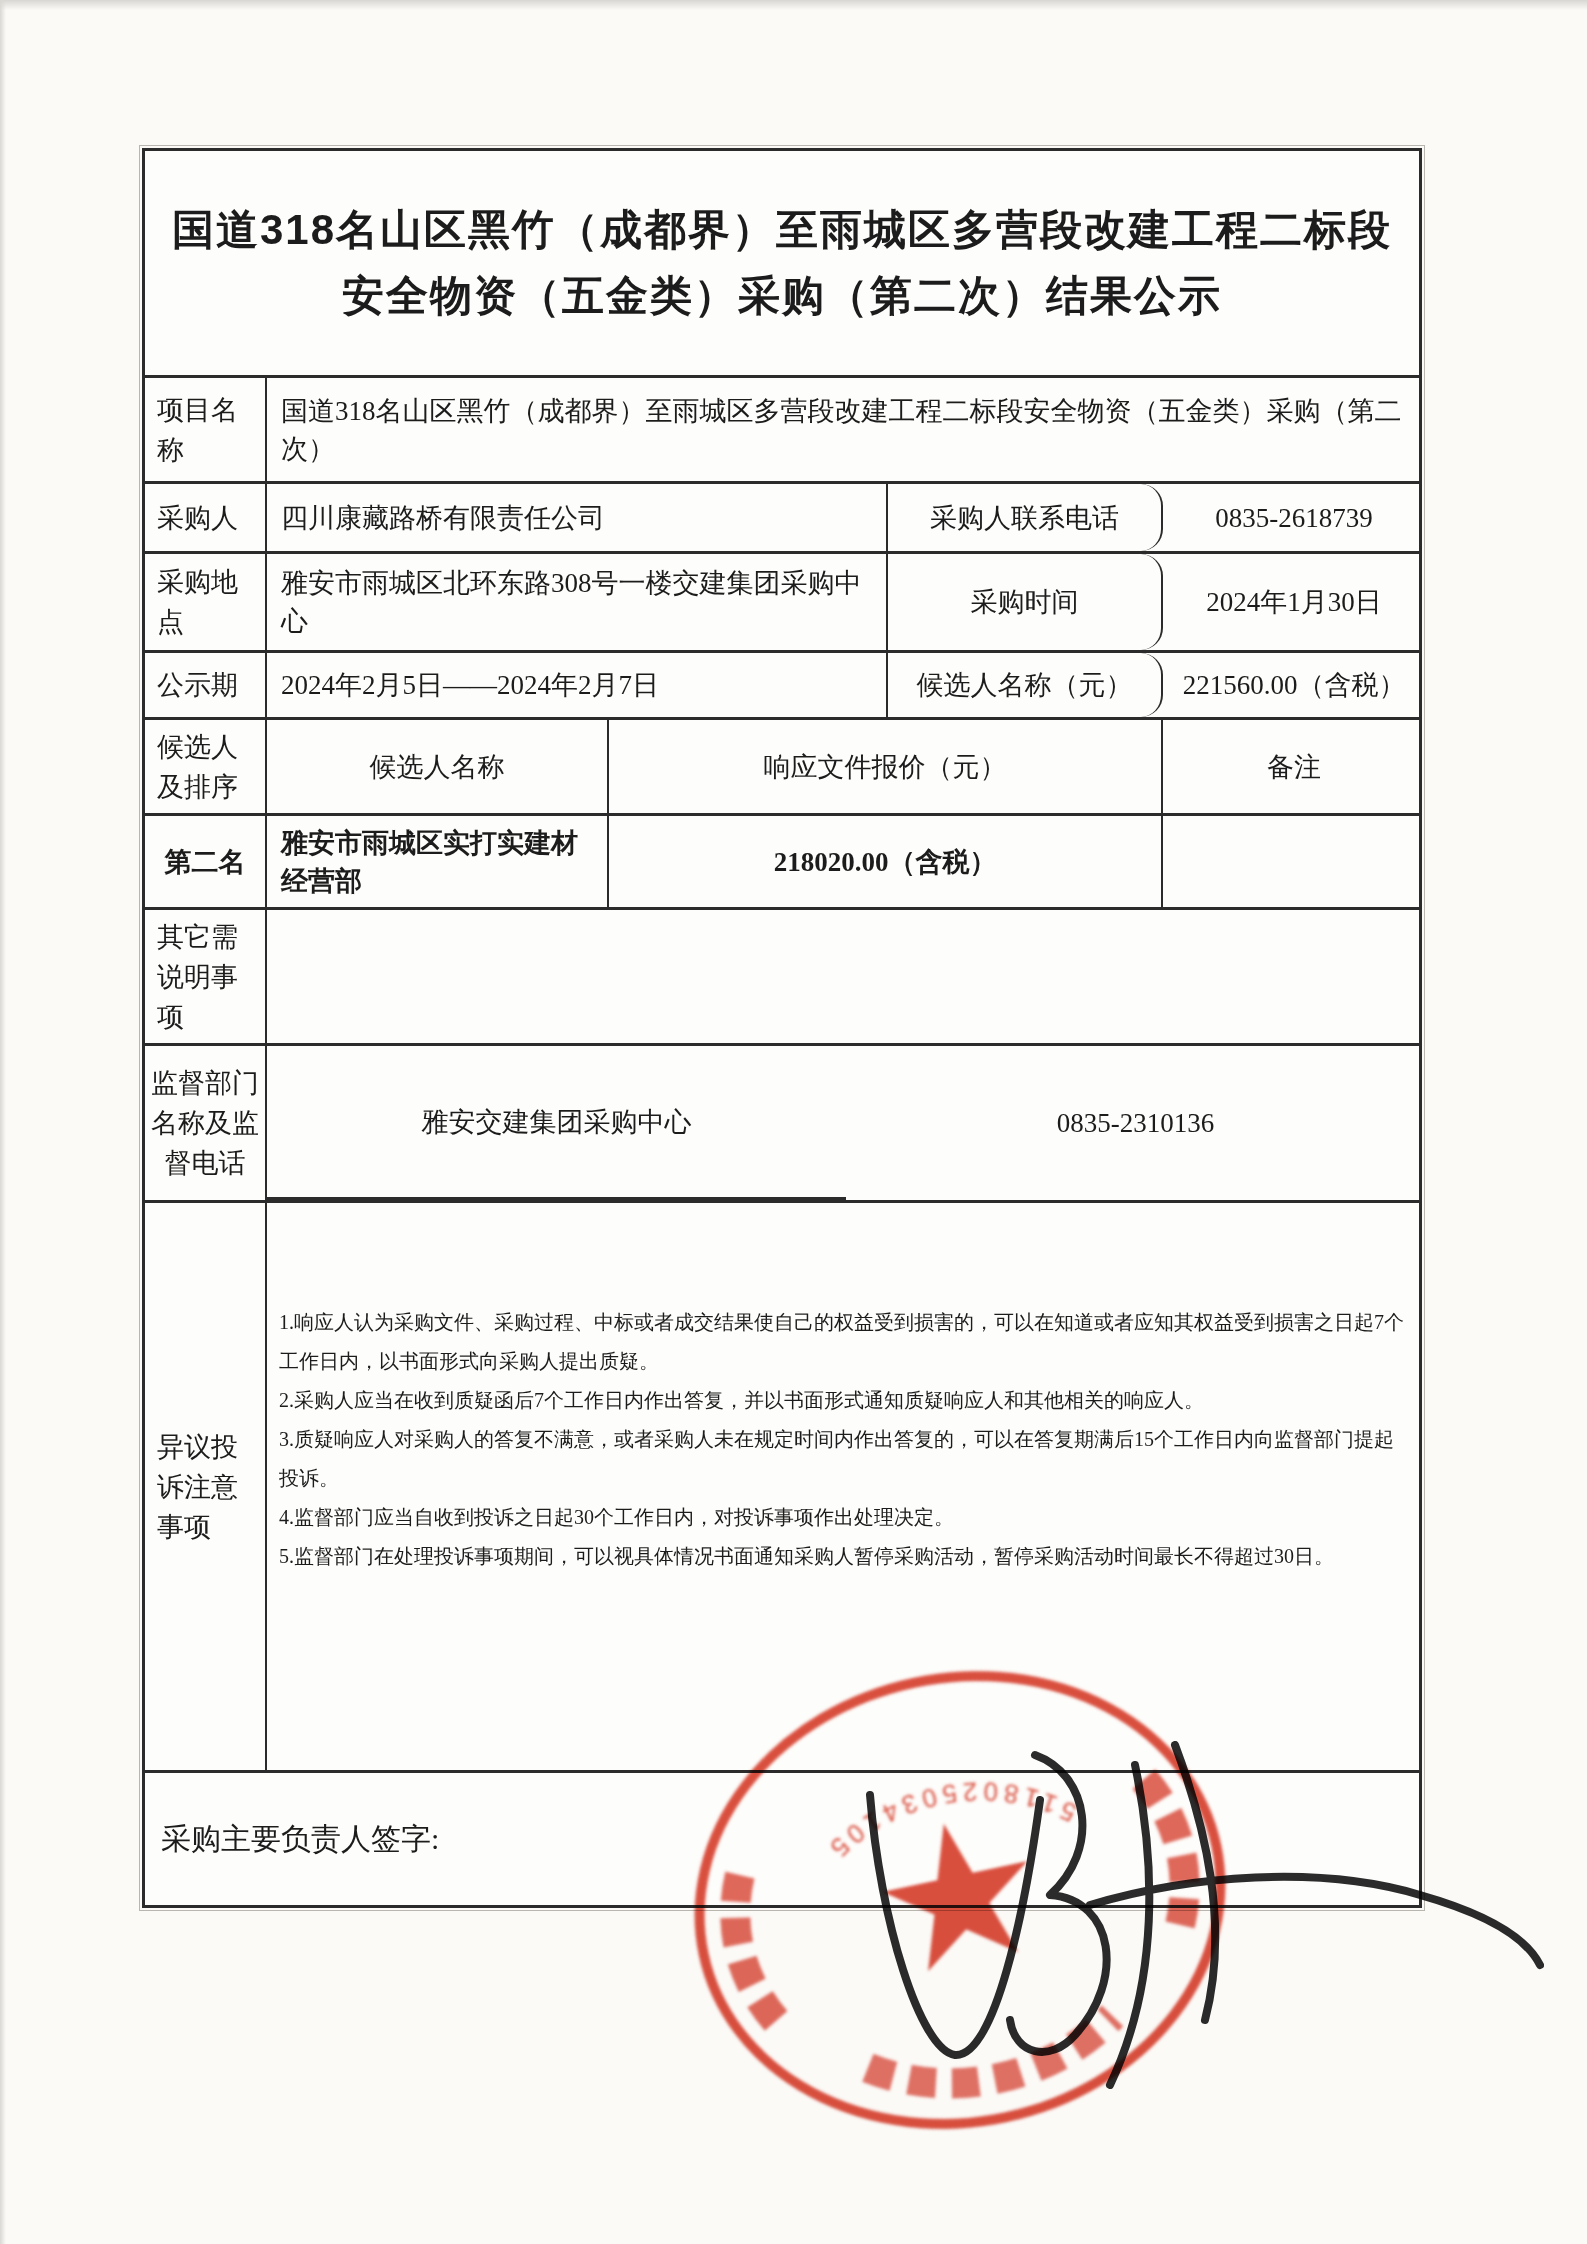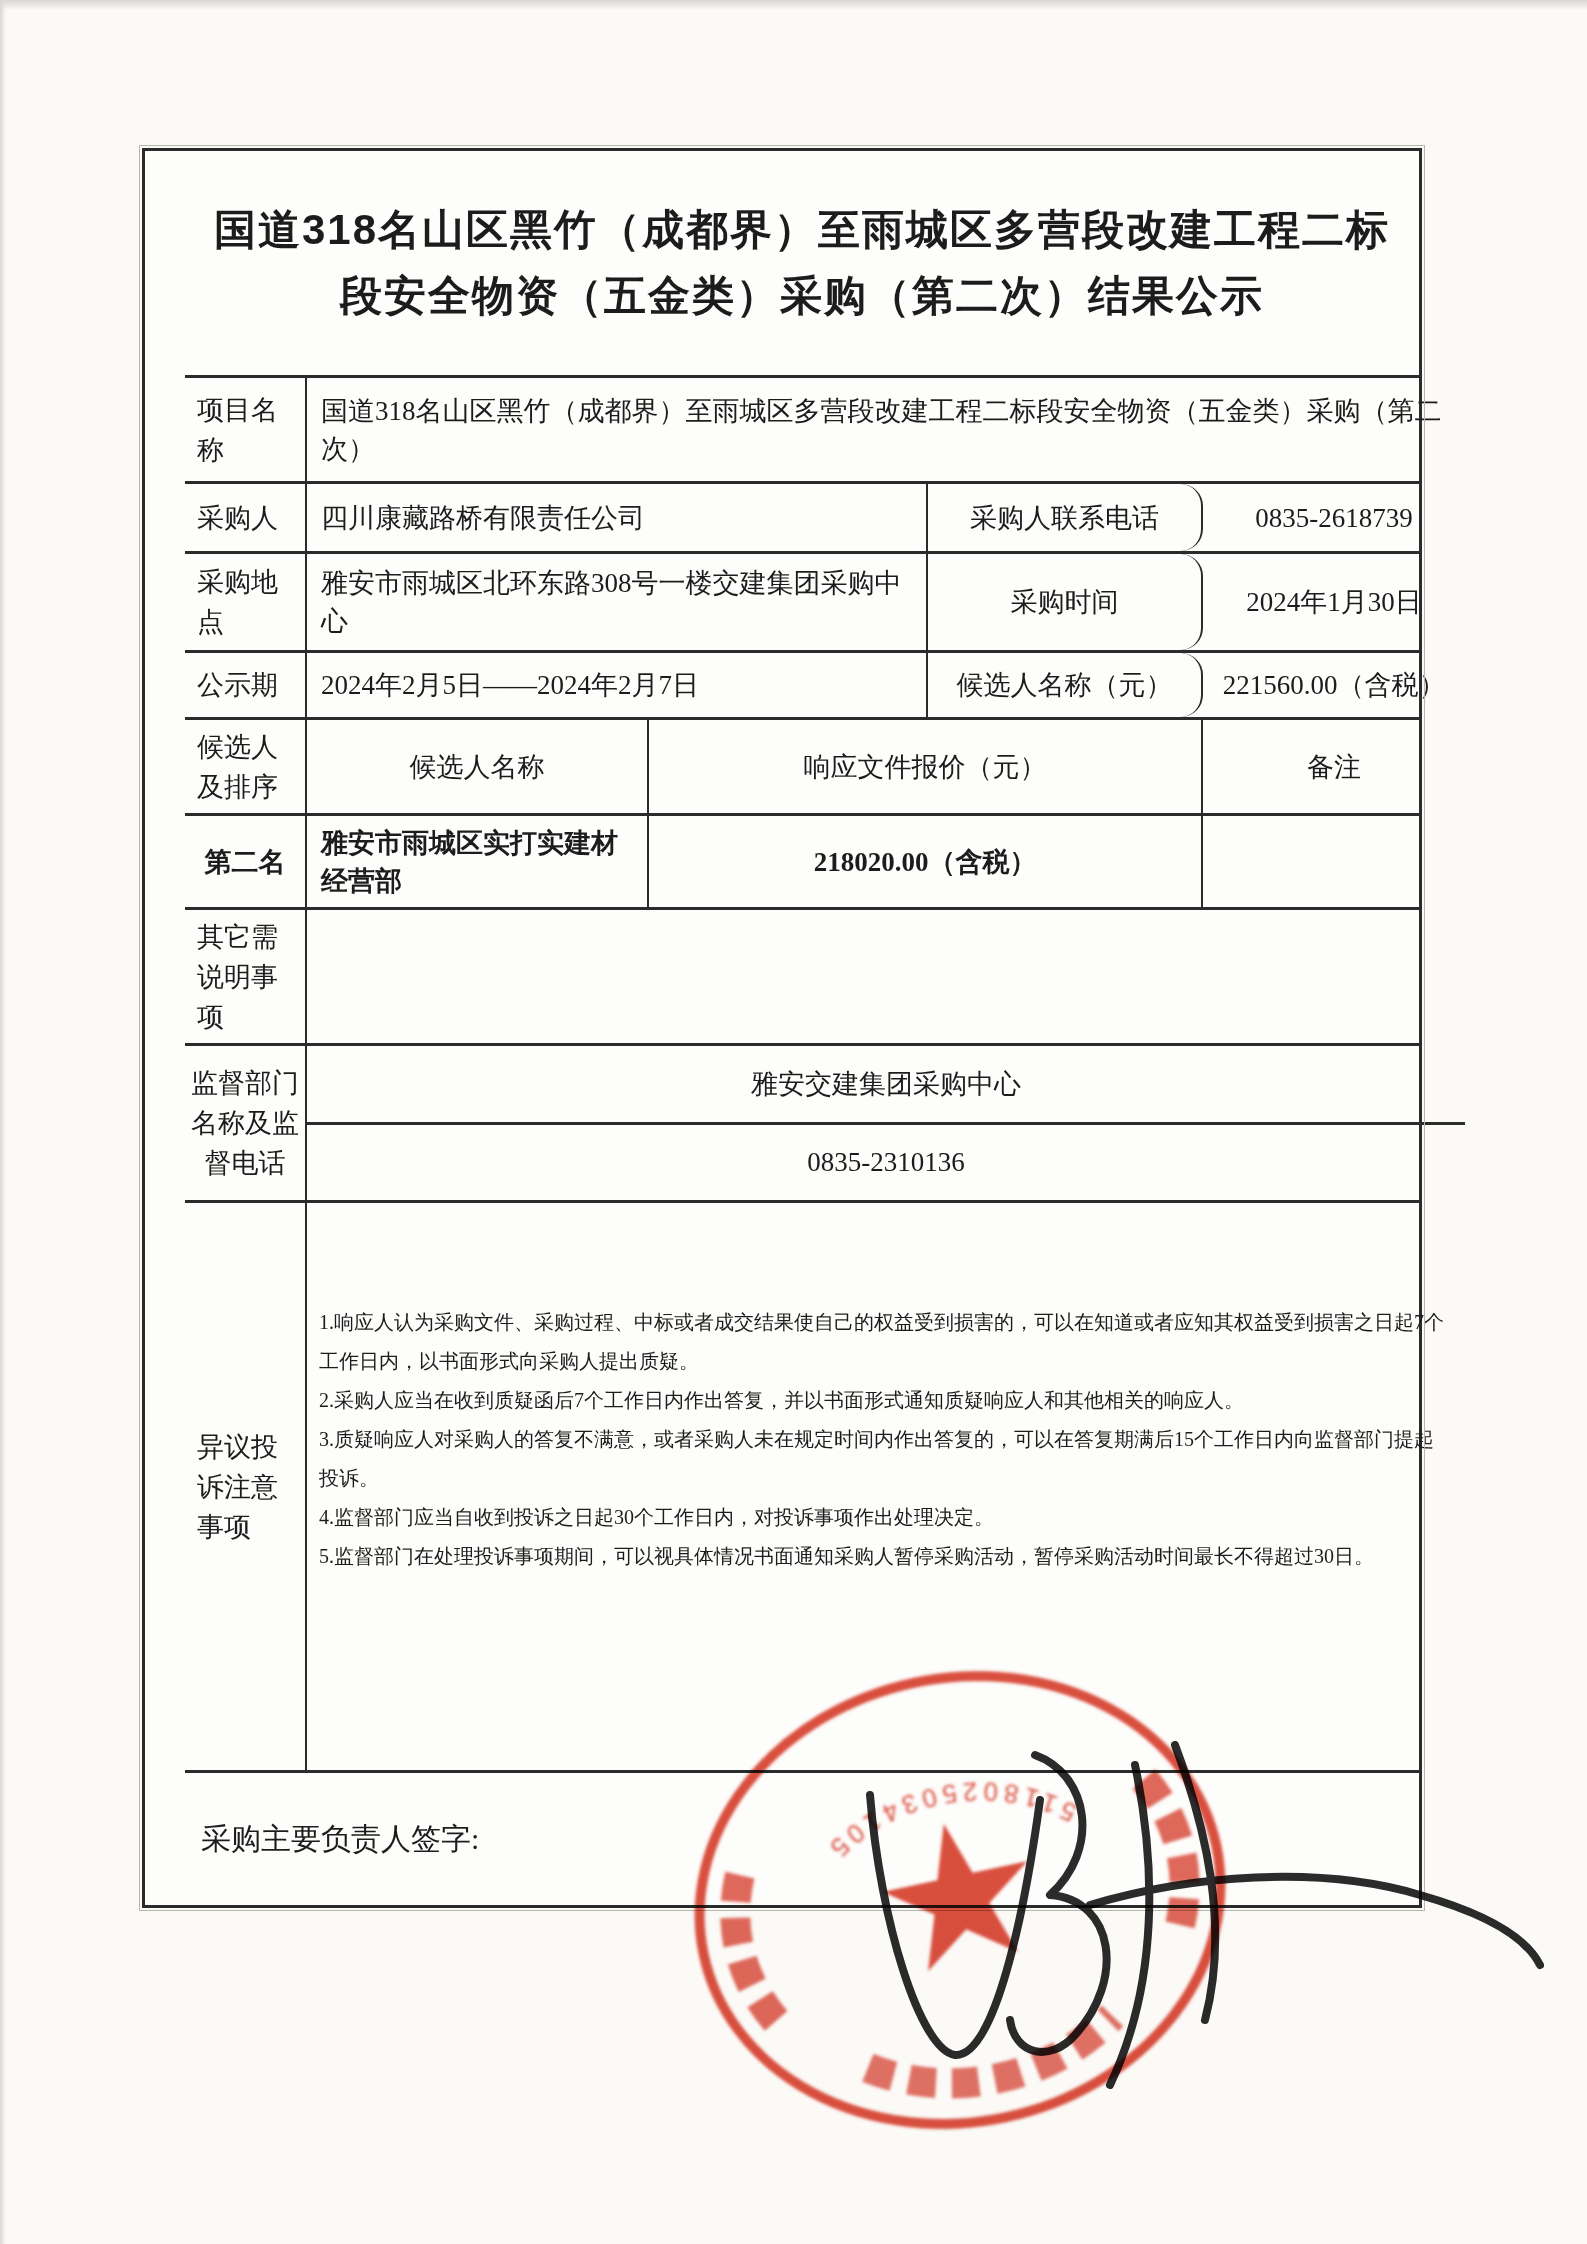--- a/index.html
+++ b/index.html
@@ -15,21 +15,20 @@
     background:linear-gradient(#d9d7d2,rgba(217,215,210,0));pointer-events:none;}
   .scan-edge-left{position:absolute;top:0;left:0;bottom:0;width:6px;
     background:linear-gradient(90deg,#dad8d3,rgba(218,216,211,0));pointer-events:none;}
 
   .doc-table{
     position:absolute;left:142px;top:148px;width:1280px;
     border:3px solid #2b2b2b;
     outline:1px solid #b9b6b0;outline-offset:2px;
     background:#fdfdfb;
     box-sizing:border-box;
-    padding-left:40px;
   }
   .row{display:flex;box-sizing:border-box;border-bottom:3px solid #2b2b2b;}
   .row:last-child{border-bottom:none;border-radius:26px;}
   .cell{box-sizing:border-box;border-right:2px solid #2b2b2b;
     display:flex;align-items:center;font-size:27px;line-height:38px;
     overflow:hidden;}
   .cell:last-child{border-right:none;}
   .lbl{width:122px;flex:0 0 122px;padding:4px 12px 4px 12px;line-height:40px;}
   .lbl-center{justify-content:center;padding:4px 6px;text-align:center;}
   .val-left{padding:6px 14px;}
@@ -54,21 +53,21 @@
   .r-sign{height:132px;}
 
   .w-info-b{width:621px;flex:0 0 621px;}
   .w-info-c{width:275px;flex:0 0 275px;border-radius:22px;}
   .w-info-d{width:262px;flex:0 0 262px;}
   .w-cand-b{width:342px;flex:0 0 342px;}
   .w-cand-c{width:554px;flex:0 0 554px;}
   .w-wide{width:1158px;flex:0 0 1158px;}
 
   .bold6{font-weight:700;}
-  .superv-right{display:flex;flex-direction:column;width:1158px;flex:0 0 1158px;}
+  .superv-right{display:flex;flex-direction:row;width:1158px;flex:0 0 1158px;}
   .superv-sub{flex:1;display:flex;align-items:center;justify-content:center;
     font-size:27px;box-sizing:border-box;}
   .superv-sub:first-child{border-bottom:3px solid #2b2b2b;}
 
   .objection-cell{align-items:flex-start;}
   .objection-text{padding:100px 14px 0 12px;font-size:20px;line-height:39px;}
   .sign-cell{font-size:30px;padding-left:16px;}
 
   .stamp{position:absolute;left:660px;top:1650px;width:600px;height:520px;
     mix-blend-mode:multiply;opacity:.92;pointer-events:none;}

